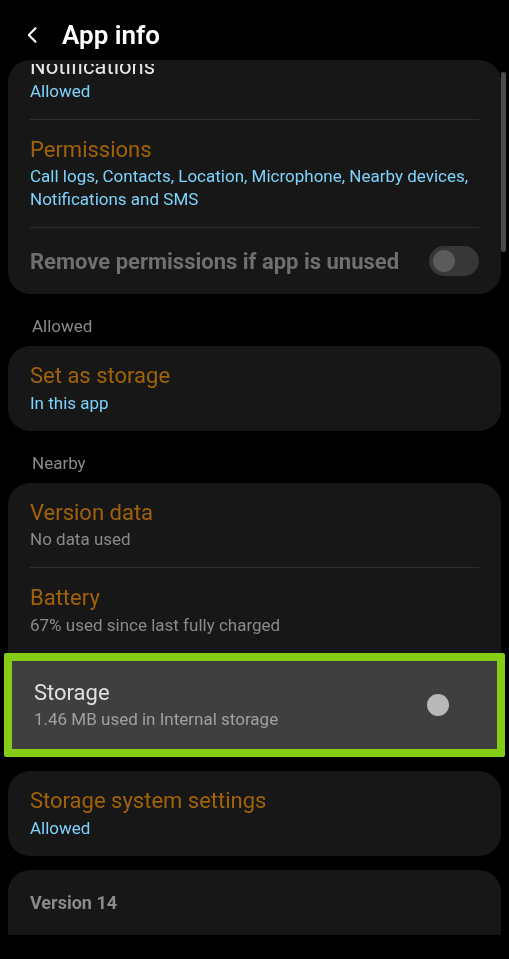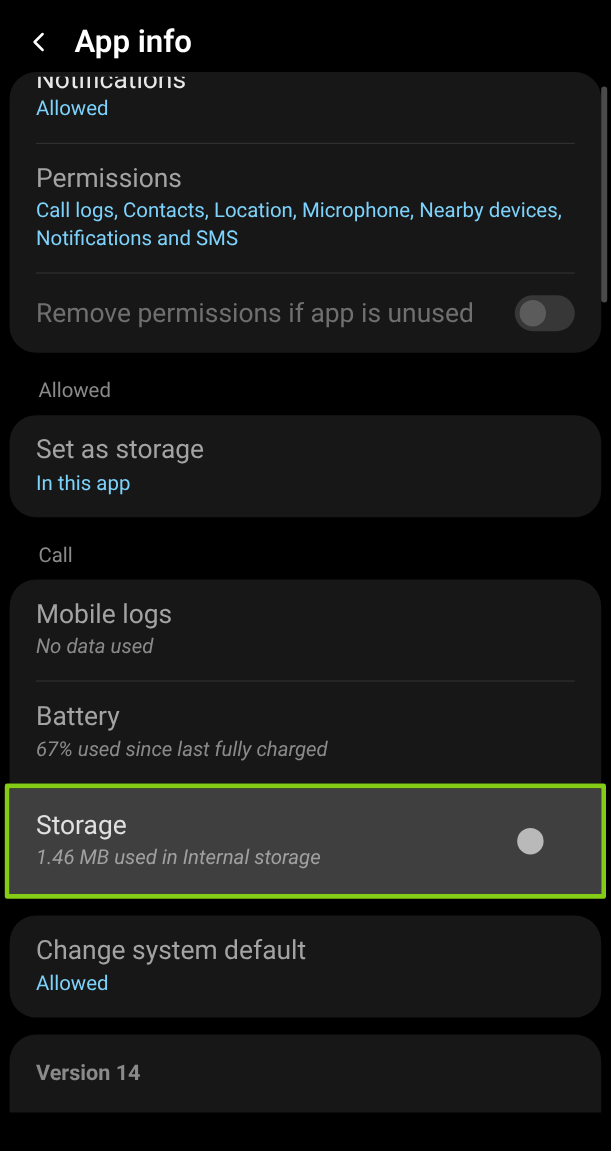--- a/index.html
+++ b/index.html
@@ -45,29 +45,28 @@
       overflow: hidden;
     }
     .row {
       padding: 16px 22px 16px 22px;
     }
     .row-top-partial {
       padding-top: 4px;
     }
     .row-title {
       font-size: 22px;
-      color: #a3a3a3;
+      color: #a16207;
       line-height: 1.25;
     }
     .row-sub {
       font-size: 17px;
       color: #8a8a8a;
       line-height: 1.35;
       margin-top: 2px;
-      font-style: italic;
     }
     .row-sub-blue {
       font-size: 17px;
       color: #7dd3fc;
       line-height: 1.35;
       margin-top: 2px;
     }
     .divider {
       height: 1px;
       background: #2f2f2f;
@@ -80,40 +79,41 @@
     }
     .row-with-toggle {
       display: flex;
       align-items: center;
       justify-content: space-between;
       padding: 18px 22px 18px 22px;
     }
     .row-dim-title {
       font-size: 22px;
       color: #6f6f6f;
+      font-weight: bold;
     }
     .toggle {
       width: 50px;
       height: 30px;
       background: #373737;
       border-radius: 15px;
       position: relative;
       flex-shrink: 0;
     }
     .toggle-knob {
       width: 22px;
       height: 22px;
       background: #5b5b5b;
       border-radius: 50%;
       position: absolute;
       top: 4px;
       left: 4px;
     }
     .storage-highlight {
-      border: 4px solid #84cc16;
+      border: 8px solid #84cc16;
       margin: 0 0 14px 0;
       border-radius: 2px;
     }
     .storage-inner {
       background: #3f3f3f;
       display: flex;
       align-items: center;
       justify-content: space-between;
       padding: 18px 48px 18px 22px;
     }
@@ -189,25 +189,25 @@
 
   <div class="section-label">Allowed</div>
 
   <div class="card">
     <div class="row">
       <div class="row-title">Set as storage</div>
       <div class="row-sub-blue">In this app</div>
     </div>
   </div>
 
-  <div class="section-label">Call</div>
+  <div class="section-label">Nearby</div>
 
   <div class="card" style="border-radius:22px 22px 0 0; margin-bottom:0;">
     <div class="row">
-      <div class="row-title">Mobile logs</div>
+      <div class="row-title">Version data</div>
       <div class="row-sub">No data used</div>
     </div>
     <div class="divider"></div>
     <div class="row">
       <div class="row-title">Battery</div>
       <div class="row-sub">67% used since last fully charged</div>
     </div>
   </div>
 
   <div class="storage-highlight">
@@ -215,21 +215,21 @@
       <div>
         <div class="row-title" style="color:#e0e0e0;">Storage</div>
         <div class="row-sub" style="color:#a0a0a0;">1.46 MB used in Internal storage</div>
       </div>
       <div class="touch-dot"></div>
     </div>
   </div>
 
   <div class="card">
     <div class="row">
-      <div class="row-title">Change system default</div>
+      <div class="row-title">Storage system settings</div>
       <div class="row-sub-blue">Allowed</div>
     </div>
   </div>
 
   <div class="version-card">
     <div class="version-text">Version 14</div>
   </div>
 
 </div>
 

